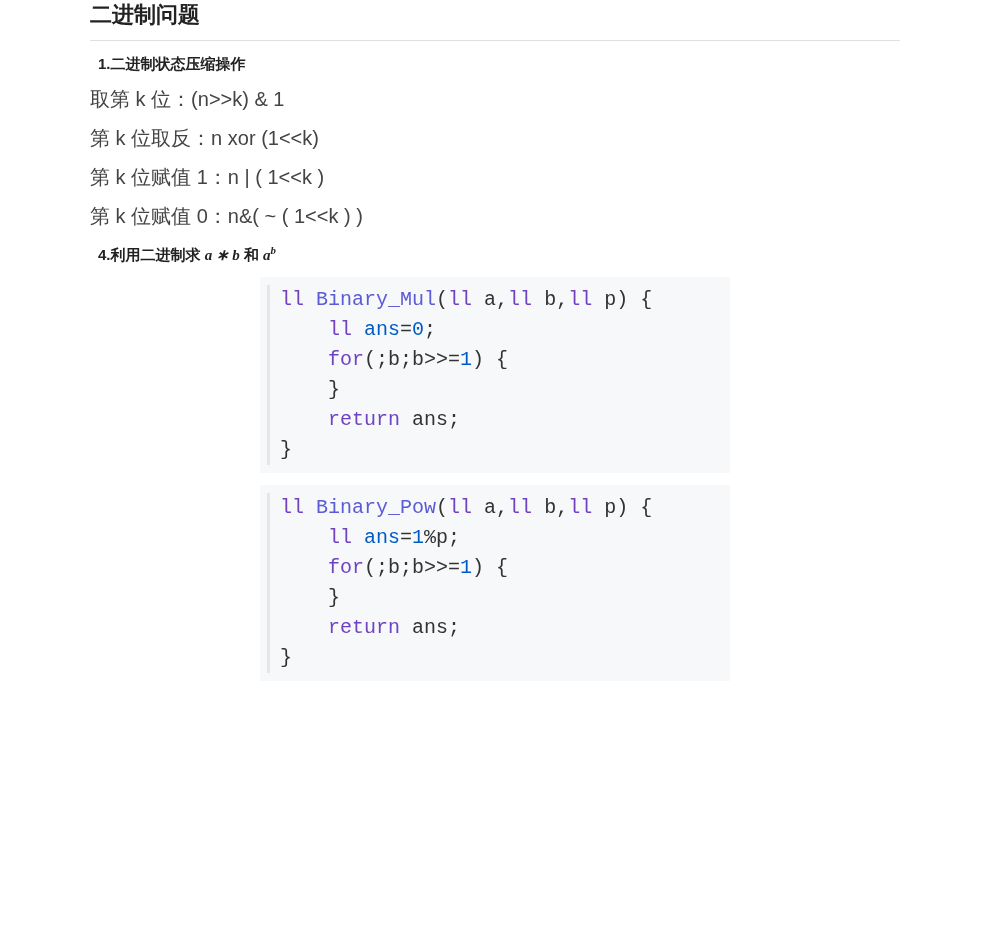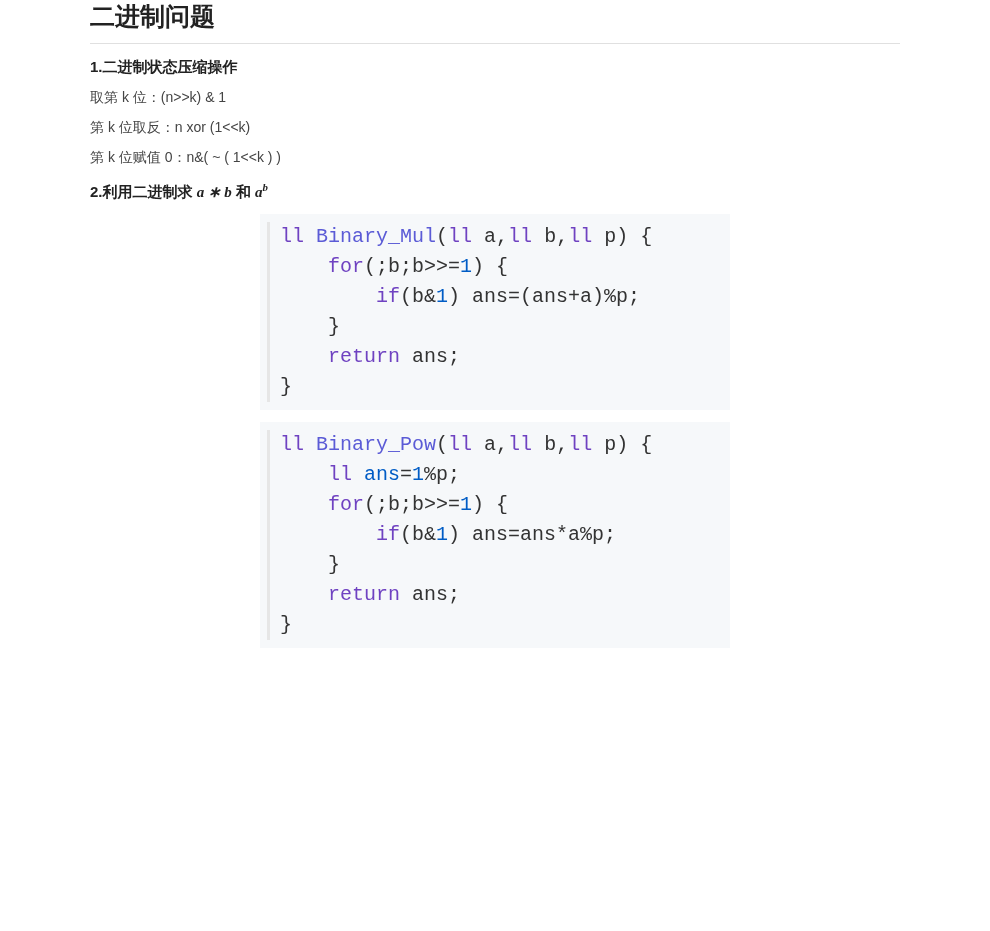--- a/index.html
+++ b/index.html
@@ -8,35 +8,35 @@
     padding: 0;
     font-family: -apple-system, BlinkMacSystemFont, "Segoe UI", "Microsoft YaHei", Arial, sans-serif;
     background: #fff;
     color: #333;
     width: 990px;
   }
   .container {
     padding: 0 90px 30px 90px;
   }
   h2.title {
-    font-size: 25px;
+    font-size: 22px;
     font-weight: 700;
     color: #222;
     margin: 0 0 8px 0;
     padding-bottom: 10px;
     border-bottom: 1px solid #e0e0e0;
   }
   p.strong {
     font-size: 15px;
     font-weight: 700;
     color: #222;
-    margin: 14px 0 10px 0;
+    margin: 14px 0 10px 8px;
   }
   p.line {
-    font-size: 14px;
+    font-size: 20px;
     color: #444;
     margin: 12px 0;
   }
   .math-i { font-style: italic; font-family: Georgia, "Times New Roman", serif; }
   .math-sup { font-style: italic; font-family: Georgia, "Times New Roman", serif; font-size: 0.72em; vertical-align: super; }
   .code-image {
     display: block;
     margin: 12px auto 10px auto;
     width: 470px;
     background: #f6f8fa;
@@ -60,38 +60,38 @@
 <body>
 
 <div class="container">
 
   <h2 class="title">二进制问题</h2>
 
   <p class="strong">1.二进制状态压缩操作</p>
 
   <p class="line">取第 k 位：(n&gt;&gt;k) &amp; 1</p>
   <p class="line">第 k 位取反：n xor (1&lt;&lt;k)</p>
+  <p class="line">第 k 位赋值 1：n | ( 1&lt;&lt;k )</p>
   <p class="line">第 k 位赋值 0：n&amp;( ~ ( 1&lt;&lt;k ) )</p>
 
   <p class="strong">
-    <span>2.利用二进制求 </span><span class="math-i">a</span><span class="math-i"> ∗ </span><span class="math-i">b</span><span> 和 </span><span class="math-i">a</span><span class="math-sup">b</span>
+    <span>4.利用二进制求 </span><span class="math-i">a</span><span class="math-i"> ∗ </span><span class="math-i">b</span><span> 和 </span><span class="math-i">a</span><span class="math-sup">b</span>
   </p>
 
   <div class="code-image">
     <div class="ln"><span class="kw">ll</span><span> </span><span class="fn">Binary_Mul</span><span>(</span><span class="kw">ll</span><span> a,</span><span class="kw">ll</span><span> b,</span><span class="kw">ll</span><span> p) {</span></div>
+    <div class="ln"><span>    </span><span class="kw">ll</span><span> </span><span class="id">ans</span><span>=</span><span class="num">0</span><span>;</span></div>
     <div class="ln"><span>    </span><span class="kw">for</span><span>(;b;b&gt;&gt;=</span><span class="num">1</span><span>) {</span></div>
-    <div class="ln"><span>        </span><span class="kw">if</span><span>(b&amp;</span><span class="num">1</span><span>) ans=(ans+a)%p;</span></div>
     <div class="ln"><span>    }</span></div>
     <div class="ln"><span>    </span><span class="kw">return</span><span> ans;</span></div>
     <div class="ln"><span>}</span></div>
   </div>
 
   <div class="code-image">
     <div class="ln"><span class="kw">ll</span><span> </span><span class="fn">Binary_Pow</span><span>(</span><span class="kw">ll</span><span> a,</span><span class="kw">ll</span><span> b,</span><span class="kw">ll</span><span> p) {</span></div>
     <div class="ln"><span>    </span><span class="kw">ll</span><span> </span><span class="id">ans</span><span>=</span><span class="num">1</span><span>%p;</span></div>
     <div class="ln"><span>    </span><span class="kw">for</span><span>(;b;b&gt;&gt;=</span><span class="num">1</span><span>) {</span></div>
-    <div class="ln"><span>        </span><span class="kw">if</span><span>(b&amp;</span><span class="num">1</span><span>) ans=ans*a%p;</span></div>
     <div class="ln"><span>    }</span></div>
     <div class="ln"><span>    </span><span class="kw">return</span><span> ans;</span></div>
     <div class="ln"><span>}</span></div>
   </div>
 
 </div>
 
 </body></html>

